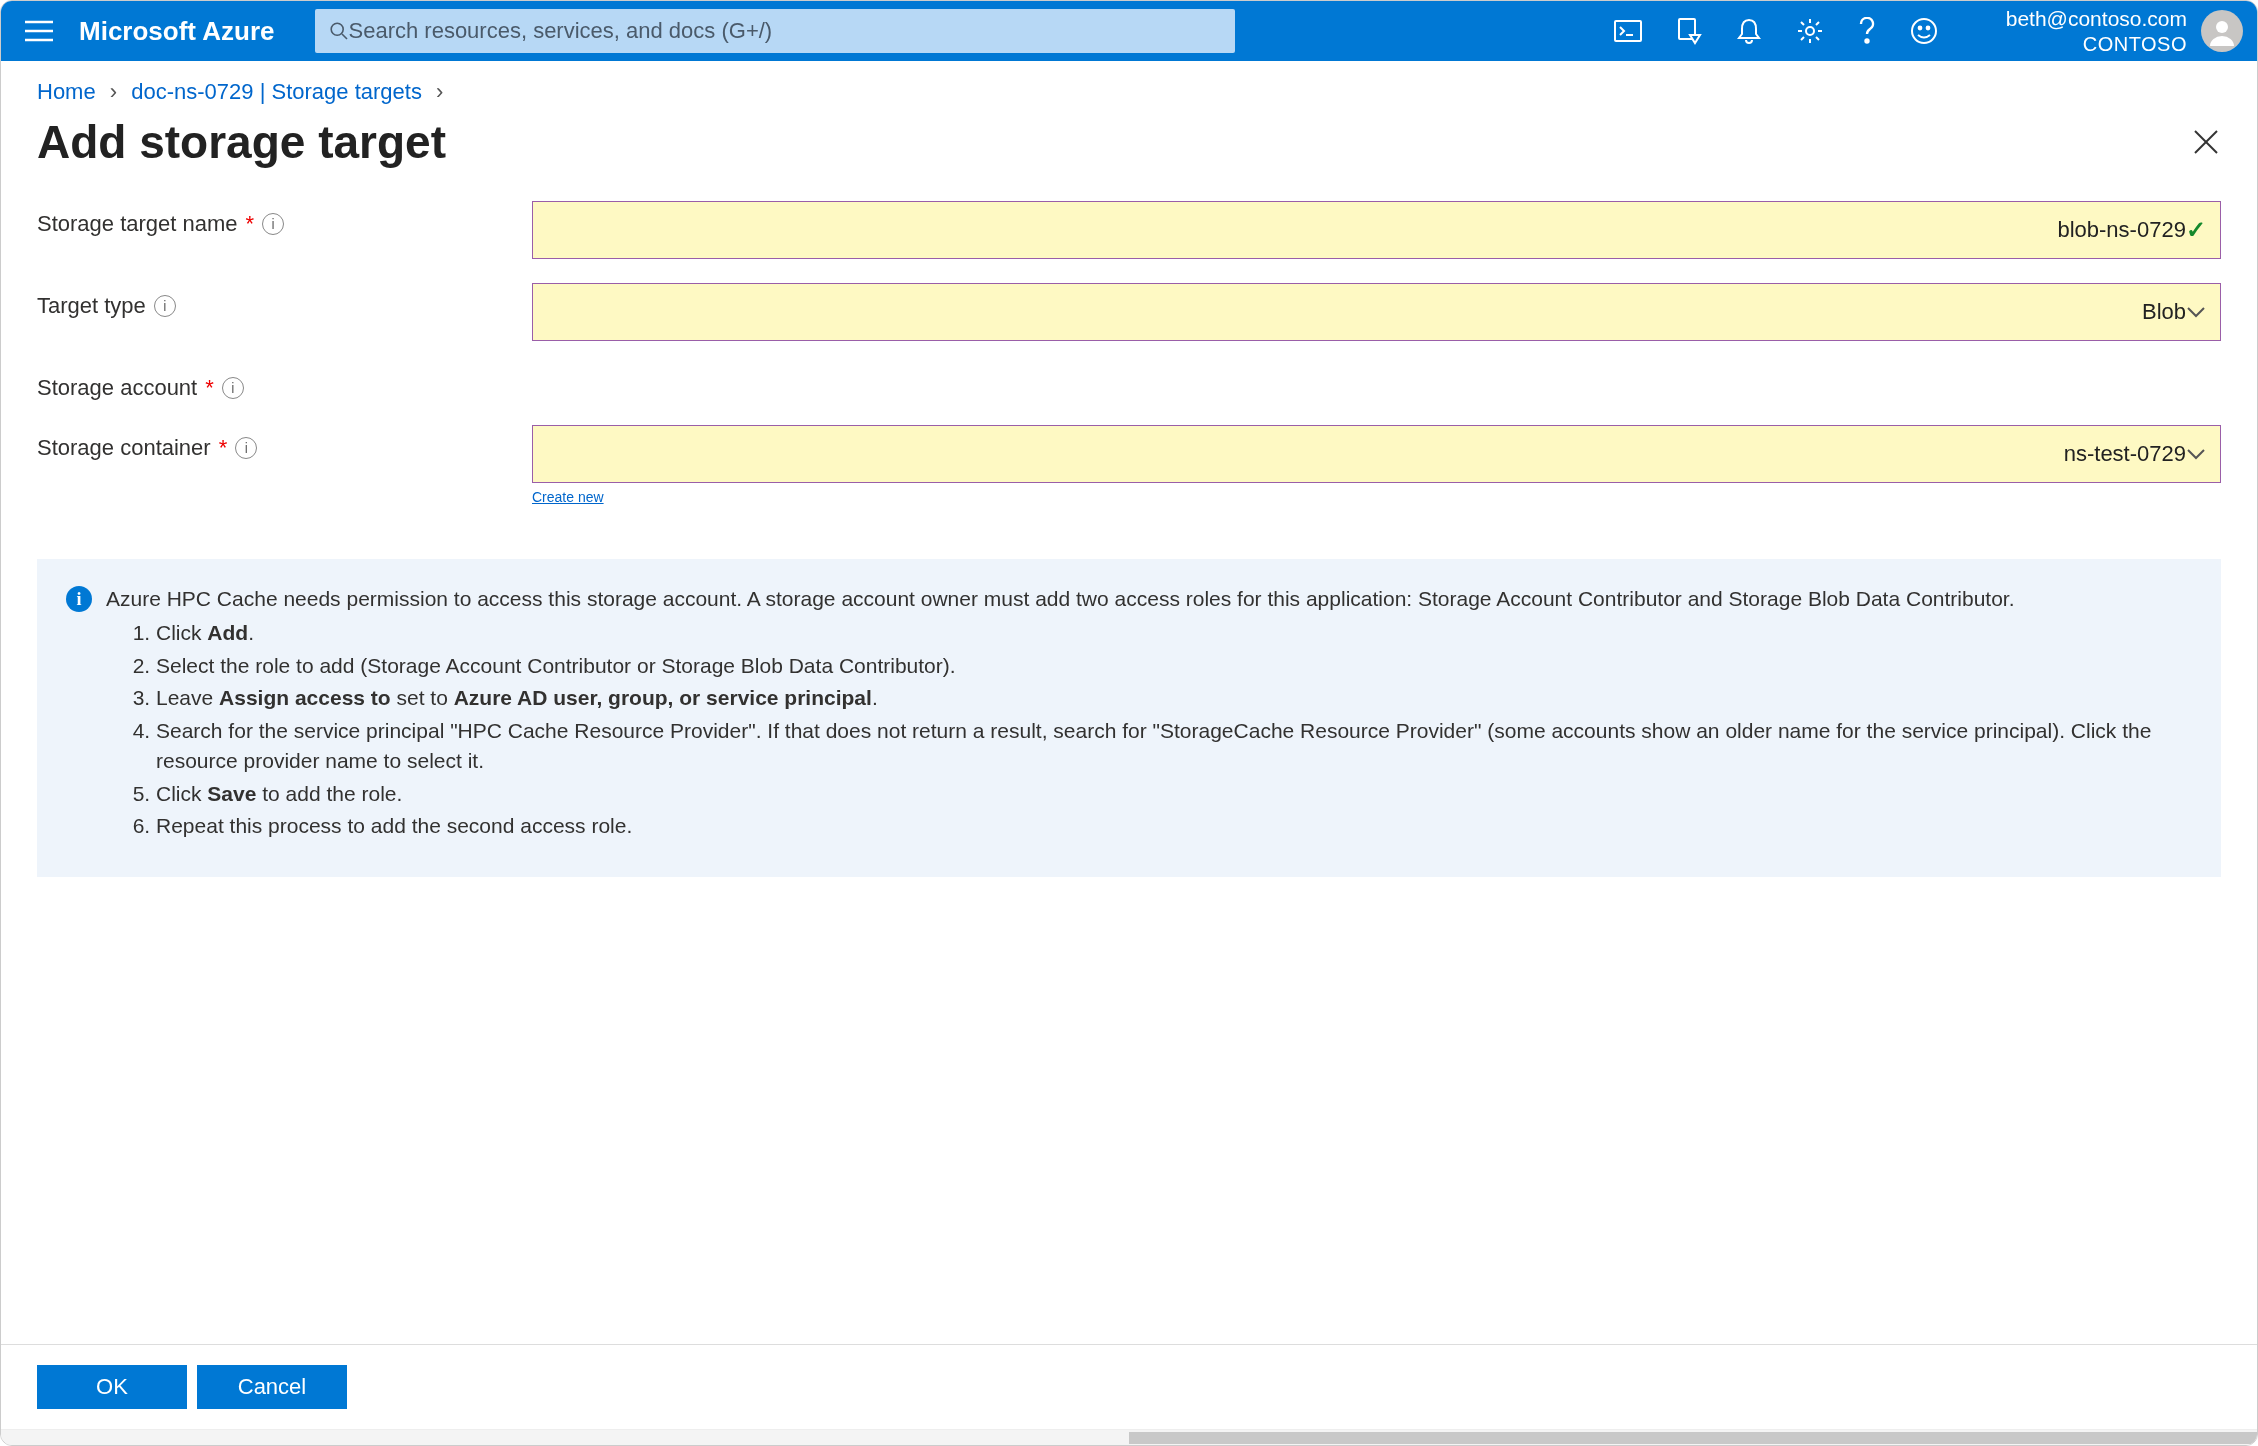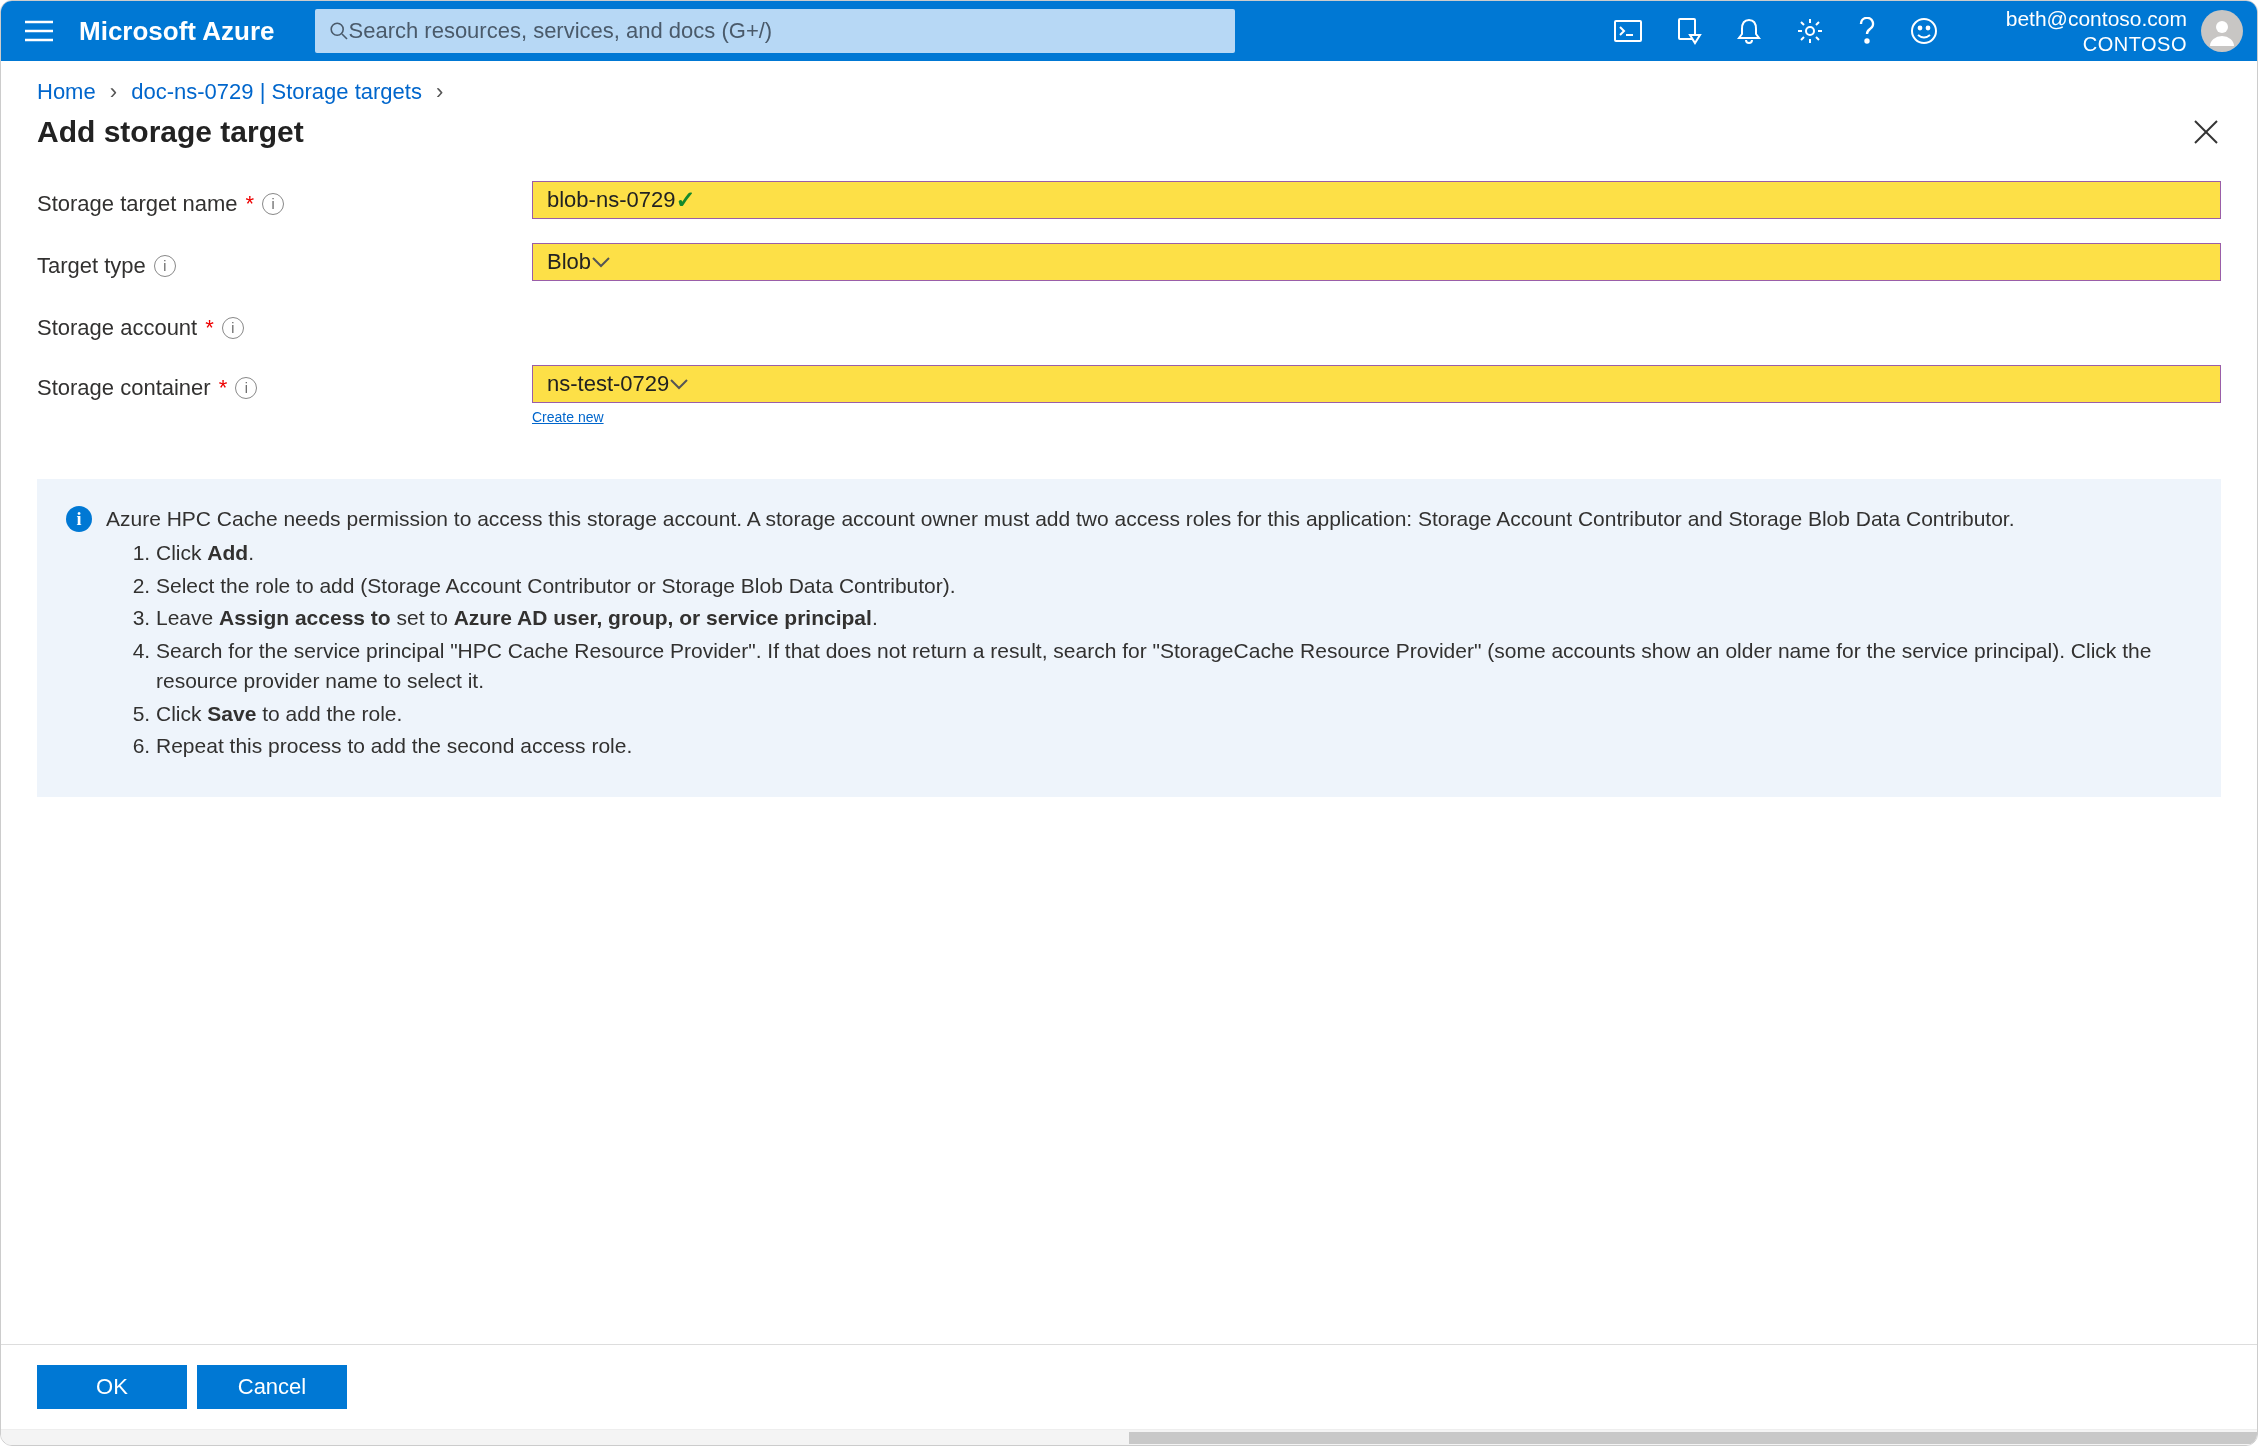--- a/index.html
+++ b/index.html
@@ -59,21 +59,21 @@
     padding: 18px 36px 4px;
     font-size: 22px;
   }
   .crumbs a { color: #0066cc; text-decoration: none;}
   .crumbs .sep { color: #555; padding: 0 8px;}
   .page-head {
     display:flex; align-items:center; justify-content:space-between;
     padding: 6px 36px 22px;
   }
   .page-title {
-    font-size: 30px; font-weight: 600; color: #222;
+    font-size: 46px; font-weight: 600; color: #222;
   }
   .close-x svg { width: 30px; height: 30px; }
 
   
   .form-area {
     padding: 10px 36px 0 36px;
     flex:1;
     overflow:auto;
   }
   .form-row {
@@ -89,25 +89,25 @@
   }
   .req { color:#e00; }
   .info-ic {
     width:22px; height:22px; border:1px solid #888; border-radius:50%;
     display:inline-flex; align-items:center; justify-content:center;
     font-size:14px; color:#666;
   }
   .form-field { flex:1; }
   .field-box {
     border: 1.5px solid #9a5ea8;
-    height: 38px;
+    height: 58px;
     padding: 0 14px;
-    display:flex; align-items:center; justify-content:flex-start;
+    display:flex; align-items:center; justify-content:flex-end;
     font-size: 22px;
-    background:#fde047;
+    background:#fef9c3;
     width:100%;
   }
   .field-box .val { color:#222;}
   .chev { color:#444; }
   .check { color: #14892c; font-weight:bold; font-size:24px;}
   .link-create { color:#0066cc; font-size:14px; margin-top:6px; display:inline-block;}
 
   
   .info-box {
     margin-top: 54px;

